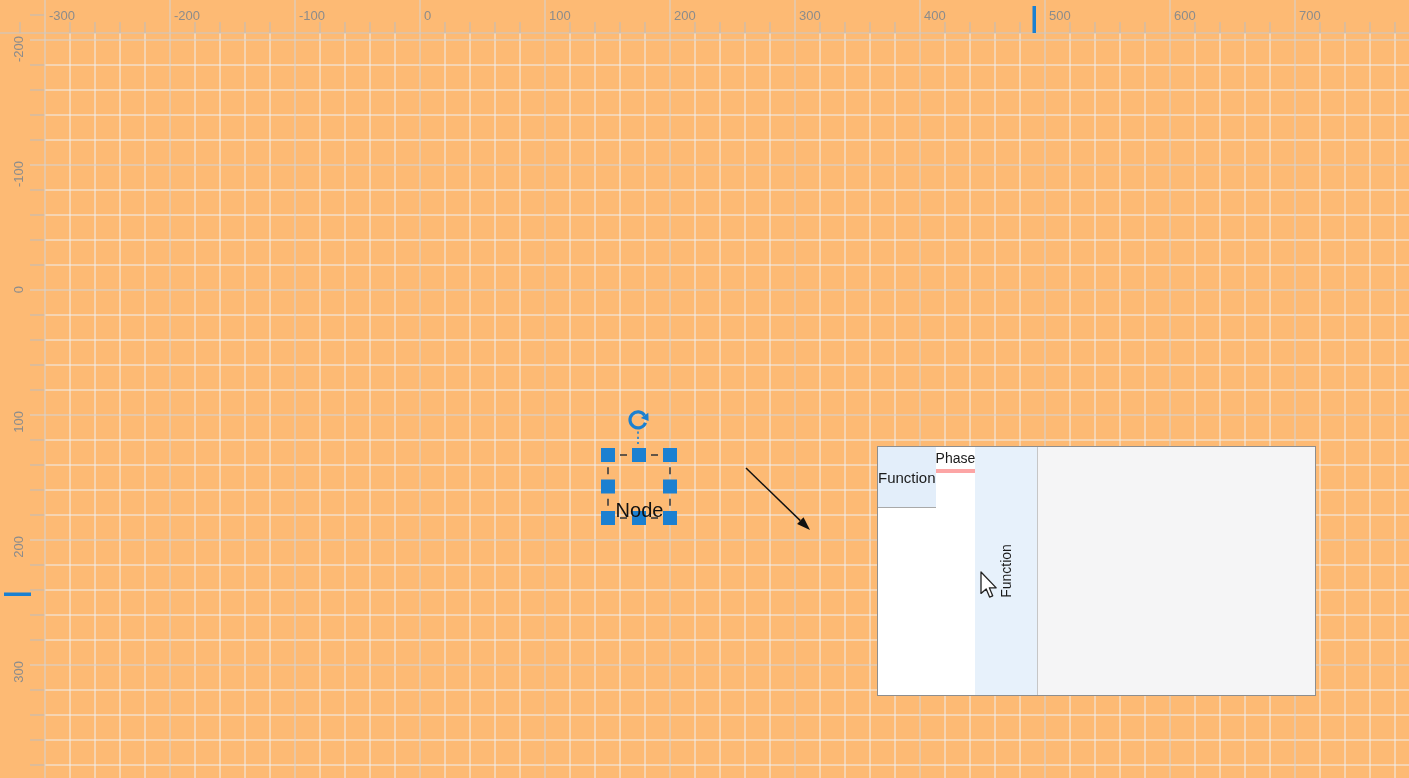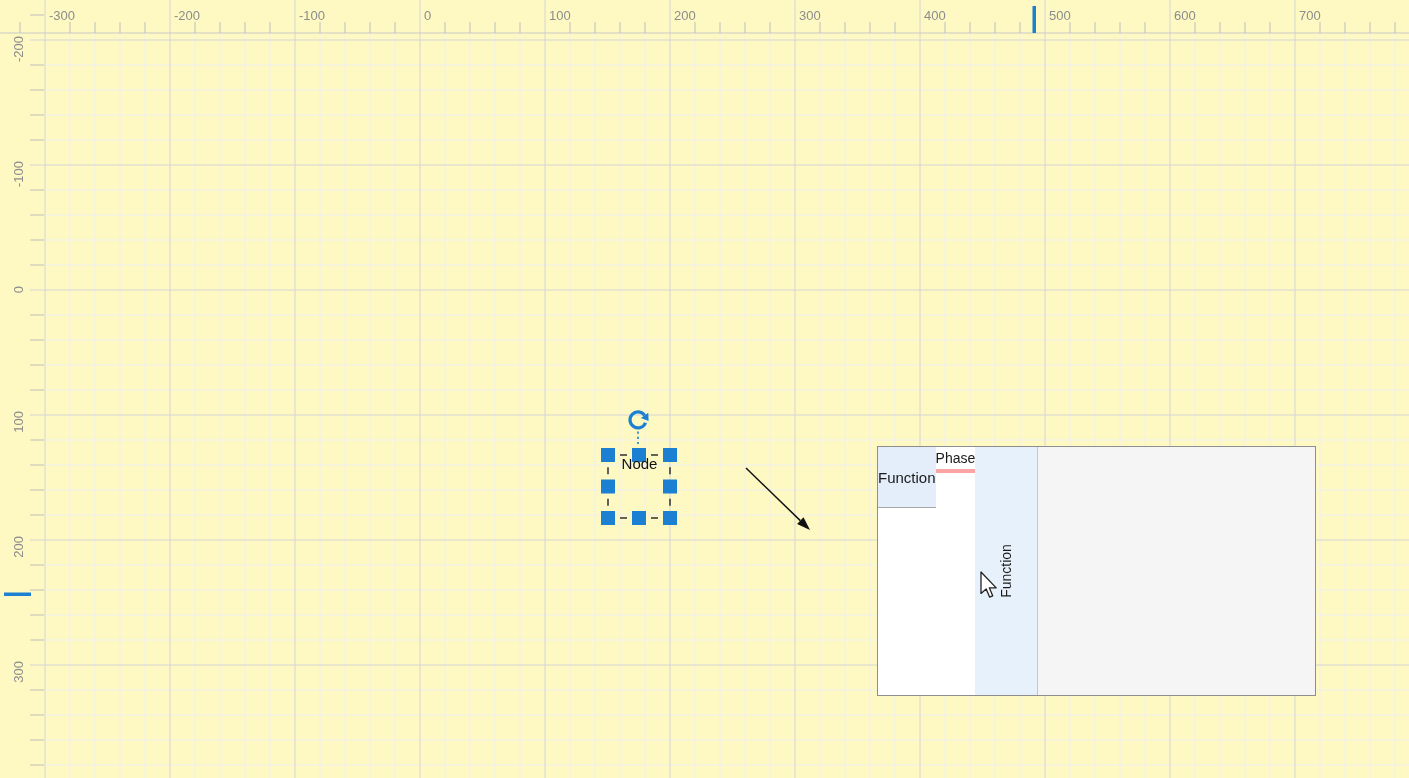--- a/index.html
+++ b/index.html
@@ -1,24 +1,24 @@
 <!DOCTYPE html>
 <html><head>
 <meta charset="utf-8">
 <style>
   html,body{margin:0;padding:0;}
   body{font-family:"Liberation Sans","DejaVu Sans",sans-serif;background:#fff;}
-  #stage{position:relative;width:1409px;height:778px;overflow:hidden;background:#fef9c3;}
+  #stage{position:relative;width:1409px;height:778px;overflow:hidden;background:#fdba74;}
   #bg-svg,#fig-svg{position:absolute;left:0;top:0;width:1409px;height:778px;}
   #fig-svg{pointer-events:none;}
 
   
-  #node-box{position:absolute;left:601px;top:425px;width:77px;height:77px;
+  #node-box{position:absolute;left:601px;top:472px;width:77px;height:77px;
     display:flex;align-items:center;justify-content:center;
-    font-size:15px;color:#111;text-align:right;}
+    font-size:20px;color:#111;text-align:right;}
 
   
   #swim-table{position:absolute;left:877px;top:446px;width:439px;height:250px;
     border:1px solid #8e8e8e;background:#fff;display:flex;flex-direction:row;
     box-sizing:border-box;font-size:15px;color:#1a1a1a;}
   #swim-header{height:61px;background:#e3eefa;border-bottom:1px solid #a9a9a9;
     display:flex;align-items:center;justify-content:center;box-sizing:border-box;}
   #swim-phase{height:26px;background:#ffffff;border-bottom:4px solid #fca5a5;
     display:flex;align-items:center;justify-content:flex-start;box-sizing:border-box;font-size:14px;}
   #swim-body{flex:1;display:flex;}

